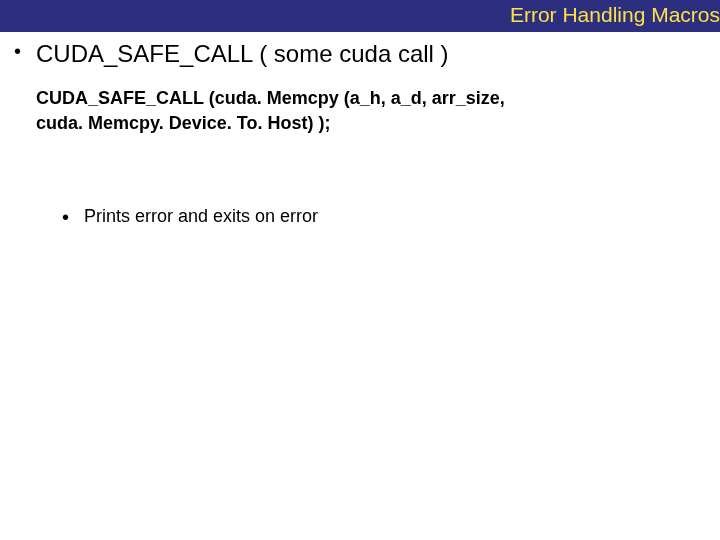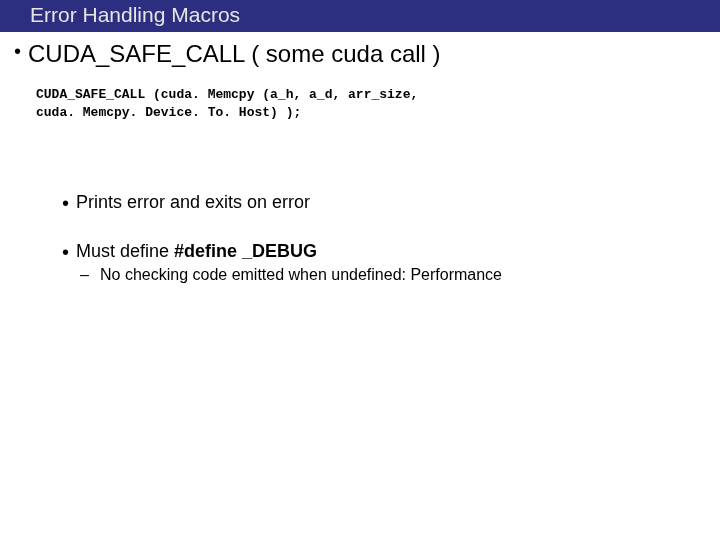--- a/index.html
+++ b/index.html
@@ -8,56 +8,57 @@
     padding: 0;
     width: 720px;
     height: 540px;
     font-family: Arial, Helvetica, sans-serif;
     background: #fff;
     color: #000;
     overflow: hidden;
   }
   .title-bar {
     background: #2c2f7f;
-    color: #e5e5e5;
+    color: #fde047;
     font-size: 21px;
     padding: 3px 0 5px 30px;
     font-weight: normal;
+    text-align: right;
   }
   .content {
     padding: 8px 0 0 0;
   }
   ul.lvl1 {
     list-style: none;
     padding: 0;
     margin: 0;
   }
   ul.lvl1 > li {
-    padding-left: 28px;
+    padding-left: 36px;
     position: relative;
     margin-bottom: 8px;
   }
   ul.lvl1 > li::before {
     content: "•";
     position: absolute;
     left: 14px;
     top: 0;
     font-size: 20px;
     line-height: 1.1;
   }
   .big {
     font-size: 24px;
   }
   .mid {
     font-size: 18px;
     margin-left: 48px;
   }
   .code {
-    font-family: Liberation Mono, monospace;
-    font-size: 13px;
+    font-family: Liberation Sans, sans-serif;
+    font-size: 18px;
     padding: 10px 0 0 36px;
     line-height: 1.4;
     font-weight: bold;
     white-space: pre-wrap;
   }
   ul.lvl2 {
     list-style: none;
     padding: 0;
     margin: 4px 0 0 0;
   }
@@ -97,22 +98,14 @@
 
   <ul class="lvl1">
     <li class="mid">
       <span>Prints error and exits on error</span>
     </li>
   </ul>
 
   <div class="gap-md"></div>
 
   <ul class="lvl1">
-    <li class="mid">
-      <span>Must define </span><b>#define _DEBUG</b>
-      <ul class="lvl2">
-        <li>
-          <span>No checking code emitted when undefined: Performance</span>
-        </li>
-      </ul>
-    </li>
   </ul>
 </div>
 
 </body></html>

